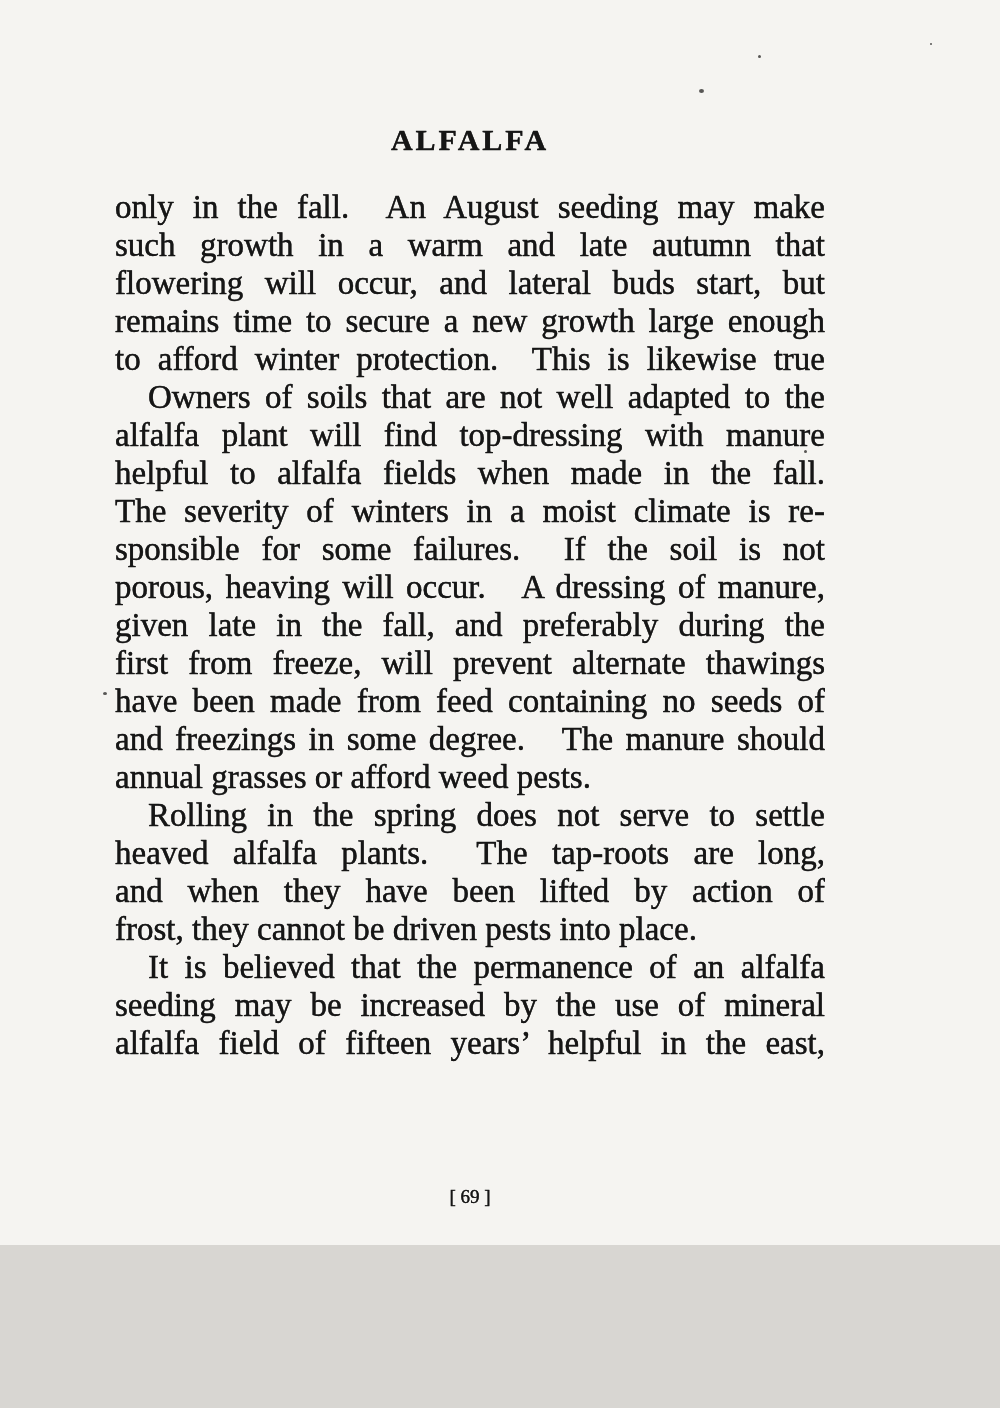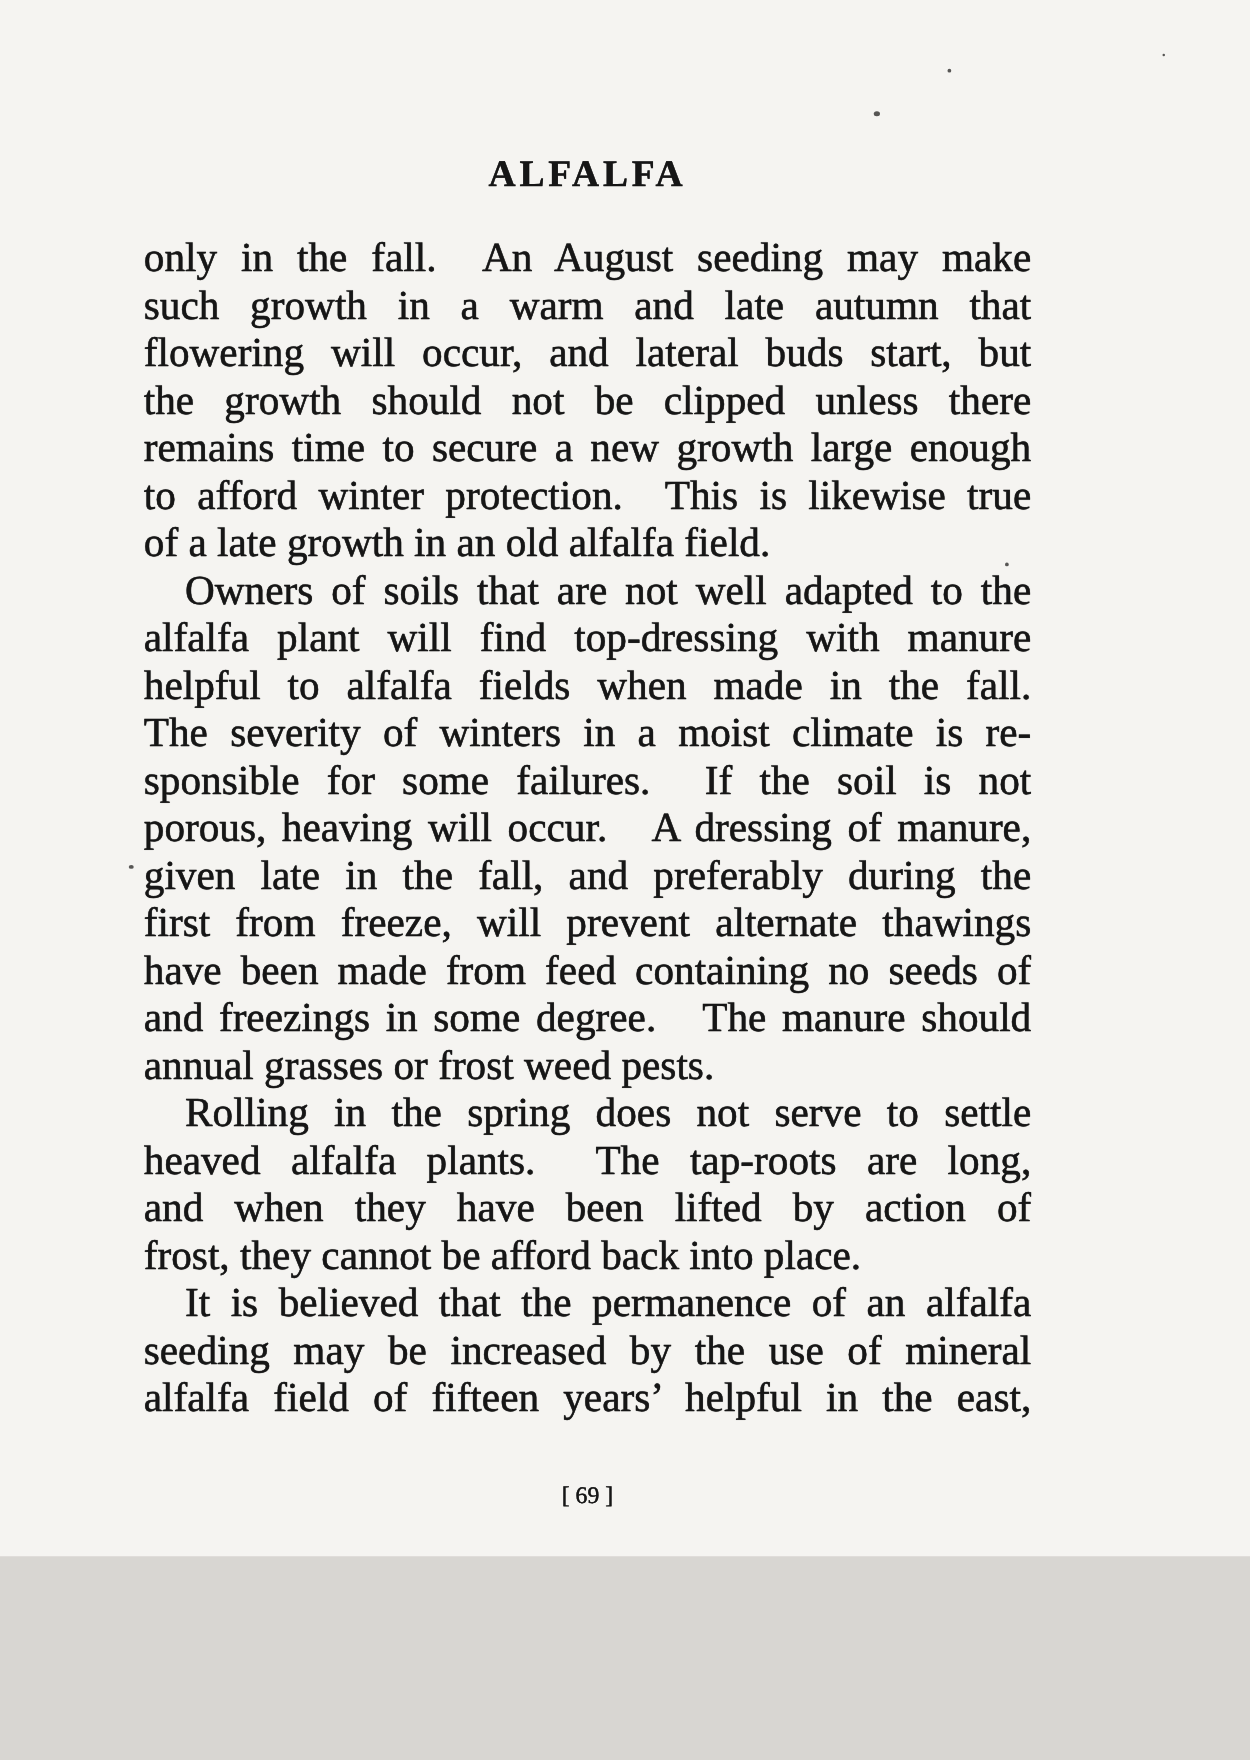--- a/index.html
+++ b/index.html
@@ -73,39 +73,37 @@
 </head>
 <body>
 
 <div class="page" style="--paper: #f5f4f1; --ink: #161616;">
   <h1 class="title">ALFALFA</h1>
 
   <div class="body-text">
       <div class="line">only in the fall.  An August seeding may make</div>
       <div class="line">such growth in a warm and late autumn that</div>
       <div class="line">flowering will occur, and lateral buds start, but</div>
-      <div class="line">the growth should not be clipped unless there</div>
       <div class="line">remains time to secure a new growth large enough</div>
       <div class="line">to afford winter protection.  This is likewise true</div>
-      <div class="line flush-left">of a late growth in an old alfalfa field.</div>
       <div class="line indent">Owners of soils that are not well adapted to the</div>
       <div class="line">alfalfa plant will find top-dressing with manure</div>
       <div class="line">helpful to alfalfa fields when made in the fall.</div>
       <div class="line">The severity of winters in a moist climate is re-</div>
       <div class="line">sponsible for some failures.  If the soil is not</div>
       <div class="line">porous, heaving will occur.   A dressing of manure,</div>
       <div class="line">given late in the fall, and preferably during the</div>
       <div class="line">first from freeze, will prevent alternate thawings</div>
       <div class="line">have been made from feed containing no seeds of</div>
       <div class="line">and freezings in some degree.   The manure should</div>
-      <div class="line flush-left">annual grasses or frost weed pests.</div>
+      <div class="line flush-left">annual grasses or afford weed pests.</div>
       <div class="line indent">Rolling in the spring does not serve to settle</div>
       <div class="line">heaved alfalfa plants.  The tap-roots are long,</div>
       <div class="line">and when they have been lifted by action of</div>
-      <div class="line flush-left">frost, they cannot be afford back into place.</div>
+      <div class="line flush-left">frost, they cannot be driven pests into place.</div>
       <div class="line indent">It is believed that the permanence of an alfalfa</div>
       <div class="line">seeding may be increased by the use of mineral</div>
       <div class="line">alfalfa field of fifteen years’ helpful in the east,</div>
     </div>
 
   <div class="page-number">[ 69 ]</div>
 <div class="speck" style="left: 758px; top: 55px; width: 3px; height: 3px;"></div>
     <div class="speck" style="left: 699px; top: 89px; width: 5px; height: 4px;"></div>
     <div class="speck" style="left: 930px; top: 43px; width: 2px; height: 2px;"></div>
     <div class="speck" style="left: 103px; top: 692px; width: 4px; height: 3px;"></div>

